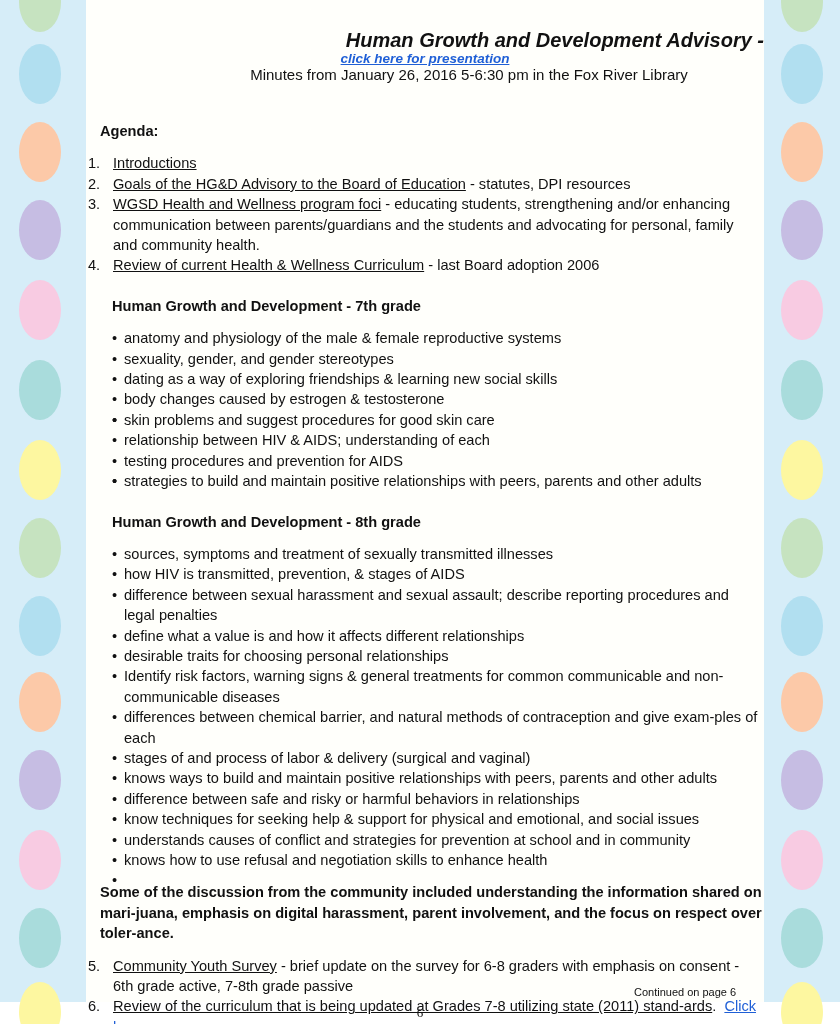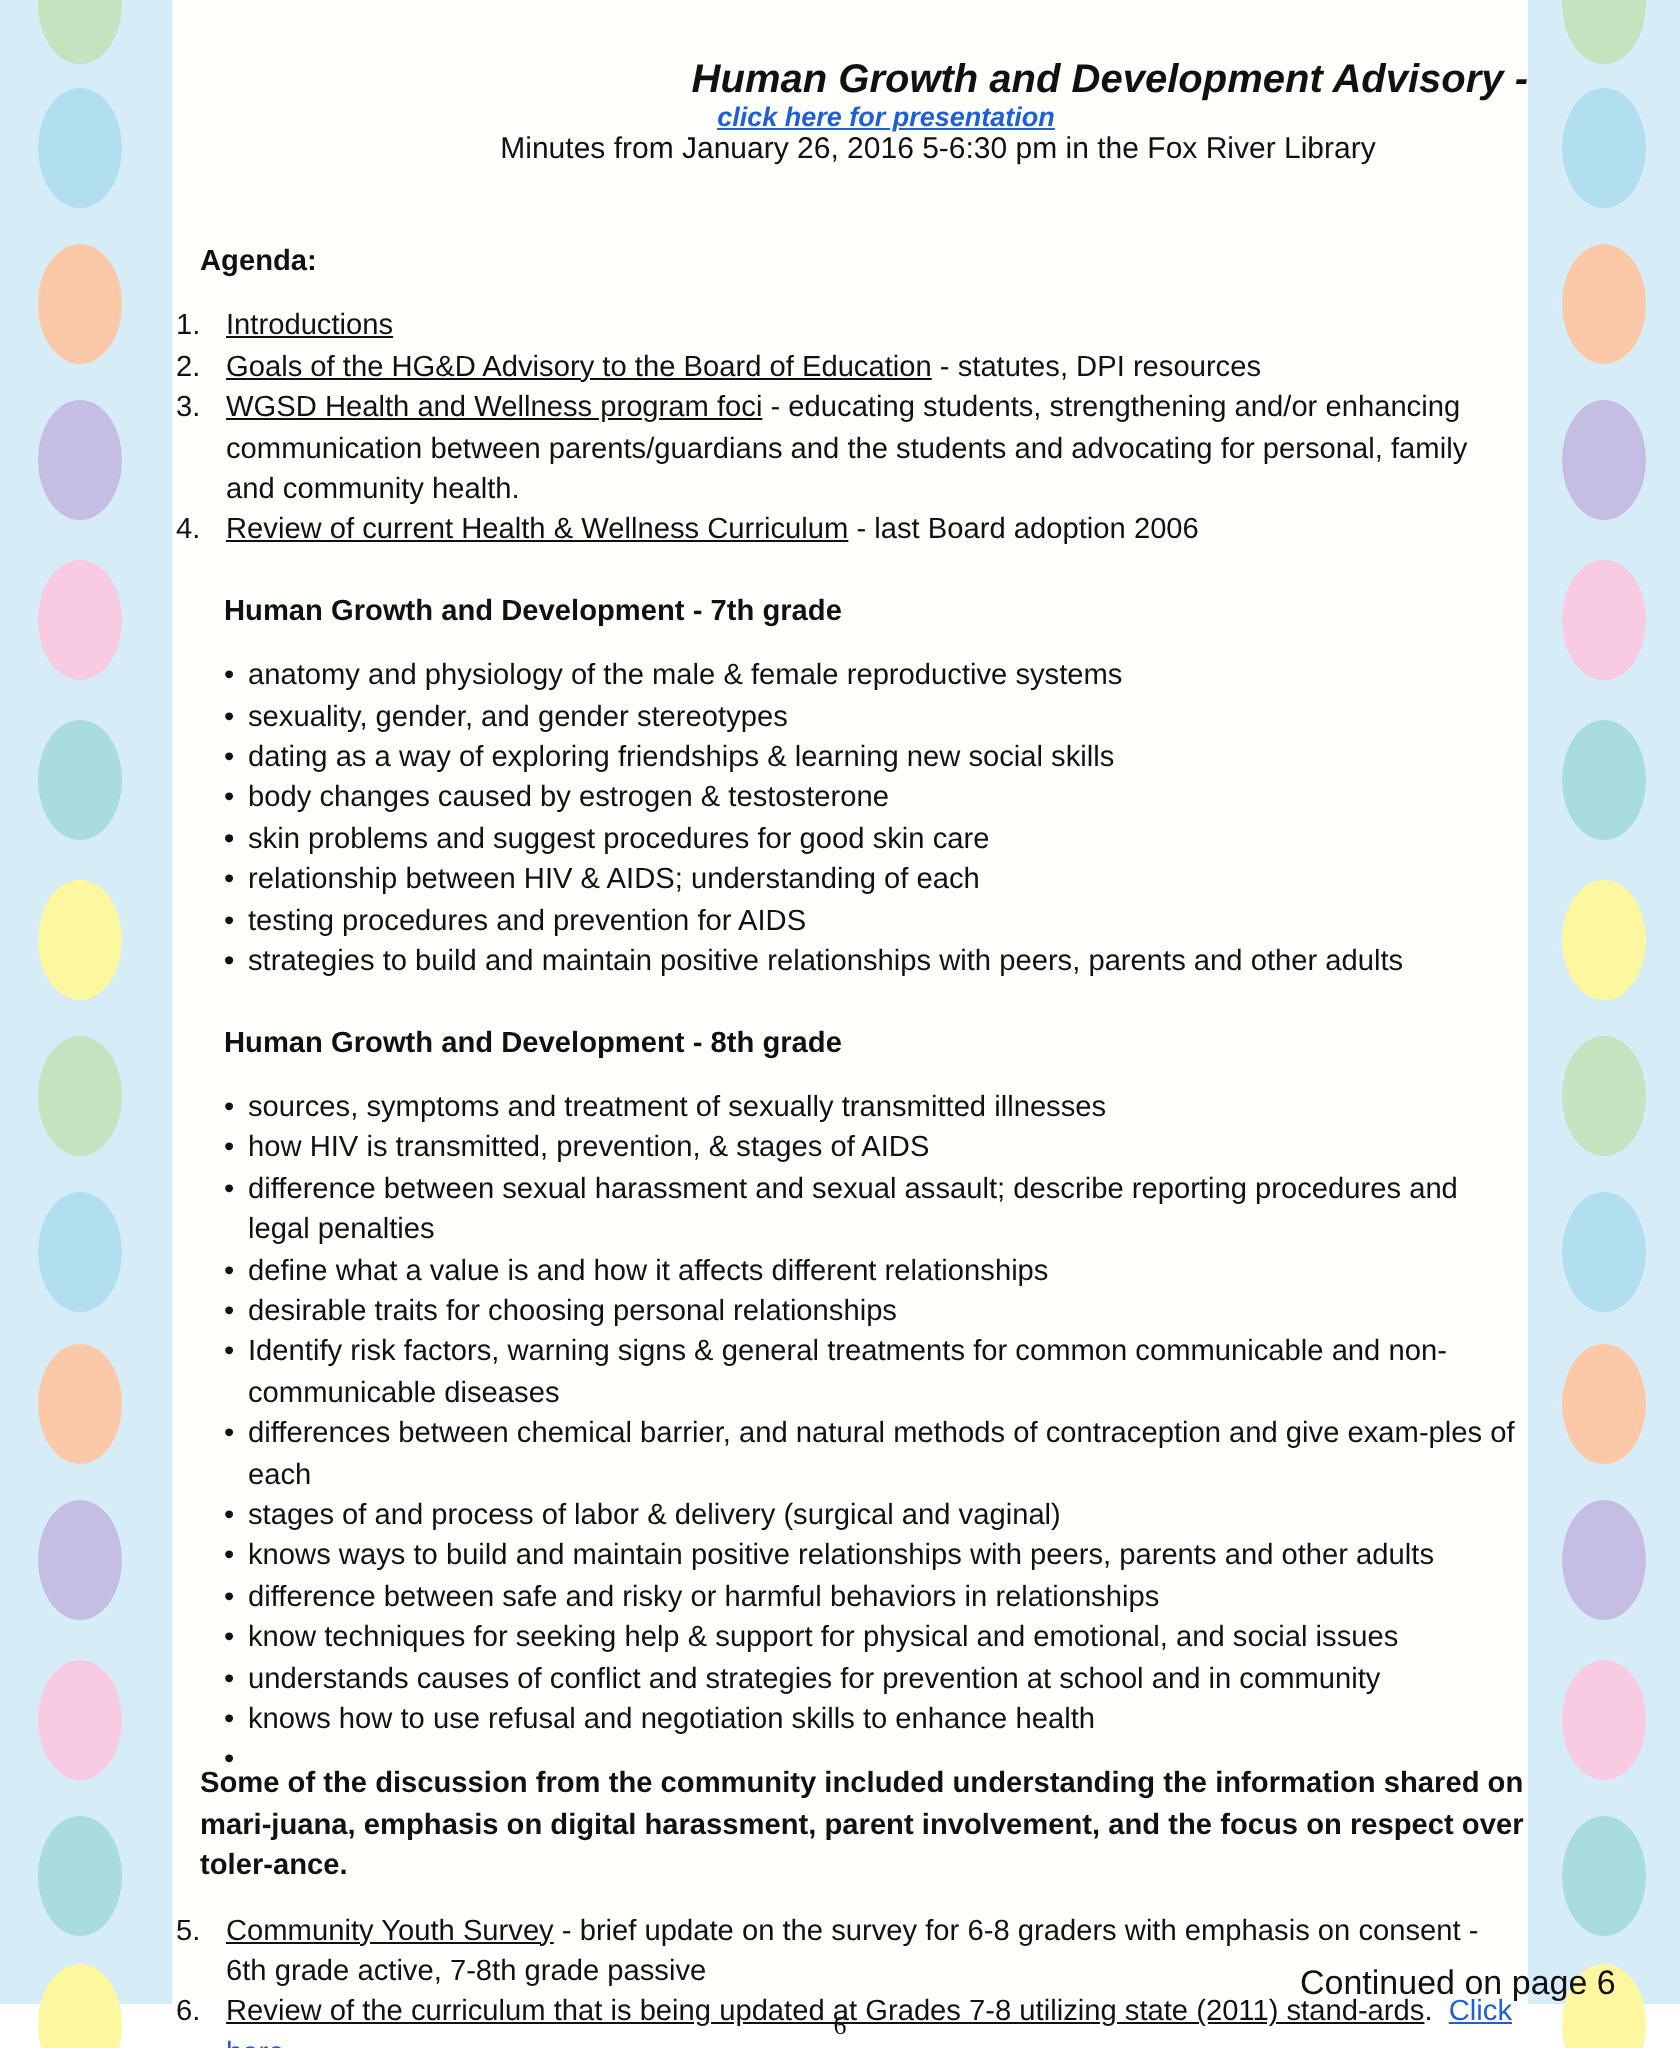--- a/index.html
+++ b/index.html
@@ -20,21 +20,21 @@
   .paper {
     position: absolute; left: 86px; top: 0; width: 678px; height: 1002px;
     background: #fffffb;
   }
   .title {
     position: absolute; left: 86px; width: 678px; top: 28px; text-align: right;
     font-size: 20px; font-weight: bold; font-style: italic; line-height: 24px;
   }
   .pres-link {
     position: absolute; left: 86px; width: 678px; top: 51px; text-align: center;
-    font-size: 13.5px; font-weight: bold; font-style: italic; line-height: 16px; padding-left: 18px;
+    font-size: 13.5px; font-weight: bold; font-style: italic; line-height: 16px;
   }
   .pres-link a { color: #1f5fd6; text-decoration: underline; }
   .subtitle {
     position: absolute; left: 86px; width: 766px; top: 66px; text-align: center;
     font-size: 15px; line-height: 18px;
   }
   .content {
     position: absolute; left: 88px; top: 109px; width: 672px;
     font-size: 14.6px; line-height: 20.4px;
   }
@@ -44,21 +44,21 @@
   ol.agenda li .num { position: absolute; left: 0; top: 0; }
   .u { text-decoration: underline; }
   .section { margin-top: 20px; padding-left: 12px; }
   .section ul { margin: 0; padding: 0; list-style: none; }
   .section ul li { position: relative; padding-left: 24px; }
   .section ul li .bullet { position: absolute; left: 12px; top: 0; }
   .discussion { margin-top: 20px; width: 670px; }
   .agenda2 { margin-top: 20px; }
   a.blue { color: #1f5fd6; text-decoration: underline; }
   .continued {
-    position: absolute; left: 634px; top: 985px; font-size: 17px; line-height: 14px; margin-left: 16px;
+    position: absolute; left: 634px; top: 985px; font-size: 11px; line-height: 14px;
   }
   .pagenum {
     position: absolute; left: 0; width: 840px; top: 1006px; text-align: center;
     font-family: "Liberation Serif", serif; font-size: 13px; line-height: 14px;
   }
 </style>
 </head>
 <body>
 
 <div class="strip left" id="stripL">

